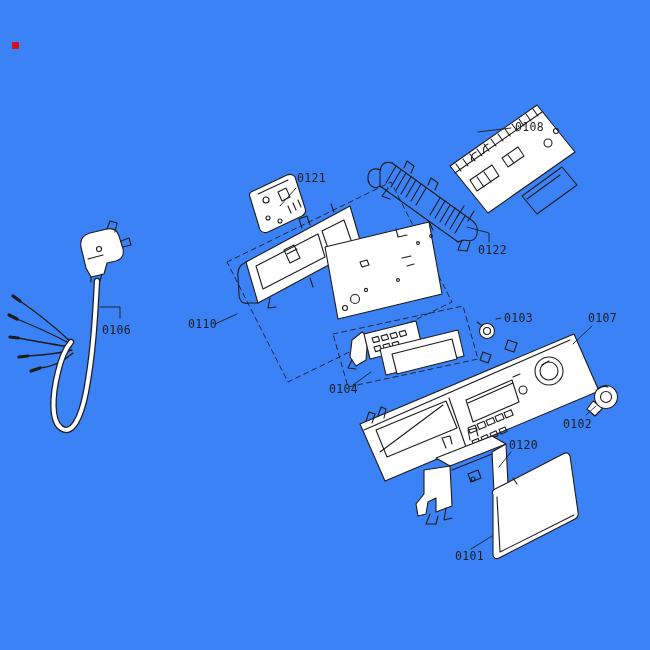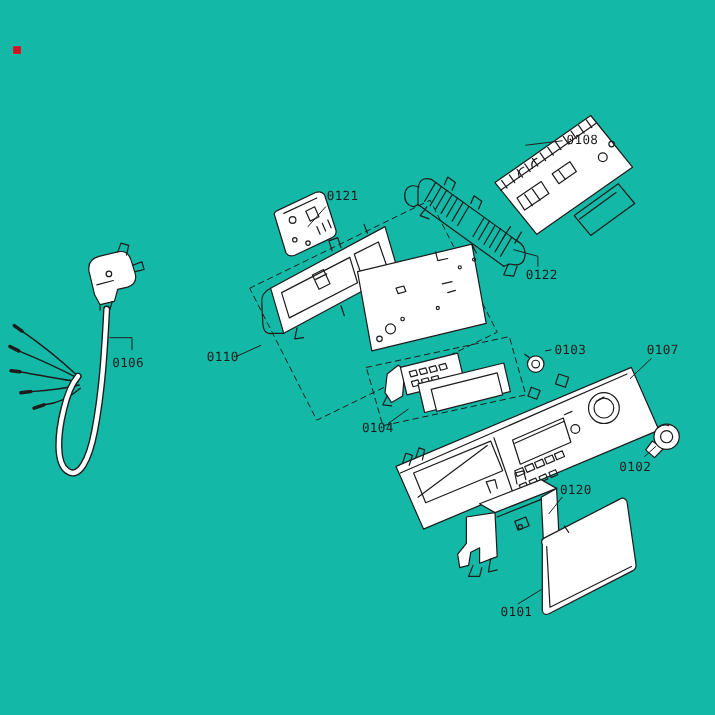--- a/index.html
+++ b/index.html
@@ -1,16 +1,16 @@
 <!DOCTYPE html>
 <html><head>
 <meta charset="utf-8">
 <style>
   html,body{margin:0;padding:0;background:#ffffff;}
-  #stage{position:relative;width:650px;height:650px;background:#14b8a6;overflow:hidden;
+  #stage{position:relative;width:650px;height:650px;background:#3b82f6;overflow:hidden;
          font-family:"DejaVu Sans Mono","Liberation Mono",monospace;}
   svg{position:absolute;left:0;top:0;}
   svg text{font-family:"DejaVu Sans Mono","Liberation Mono",monospace;font-size:11.5px;
            fill:#1c1c1c;stroke:none;letter-spacing:0.3px;}
 </style>
 </head>
 <body>
 
 <div id="stage">
 <svg width="650" height="650" viewBox="0 0 650 650">

